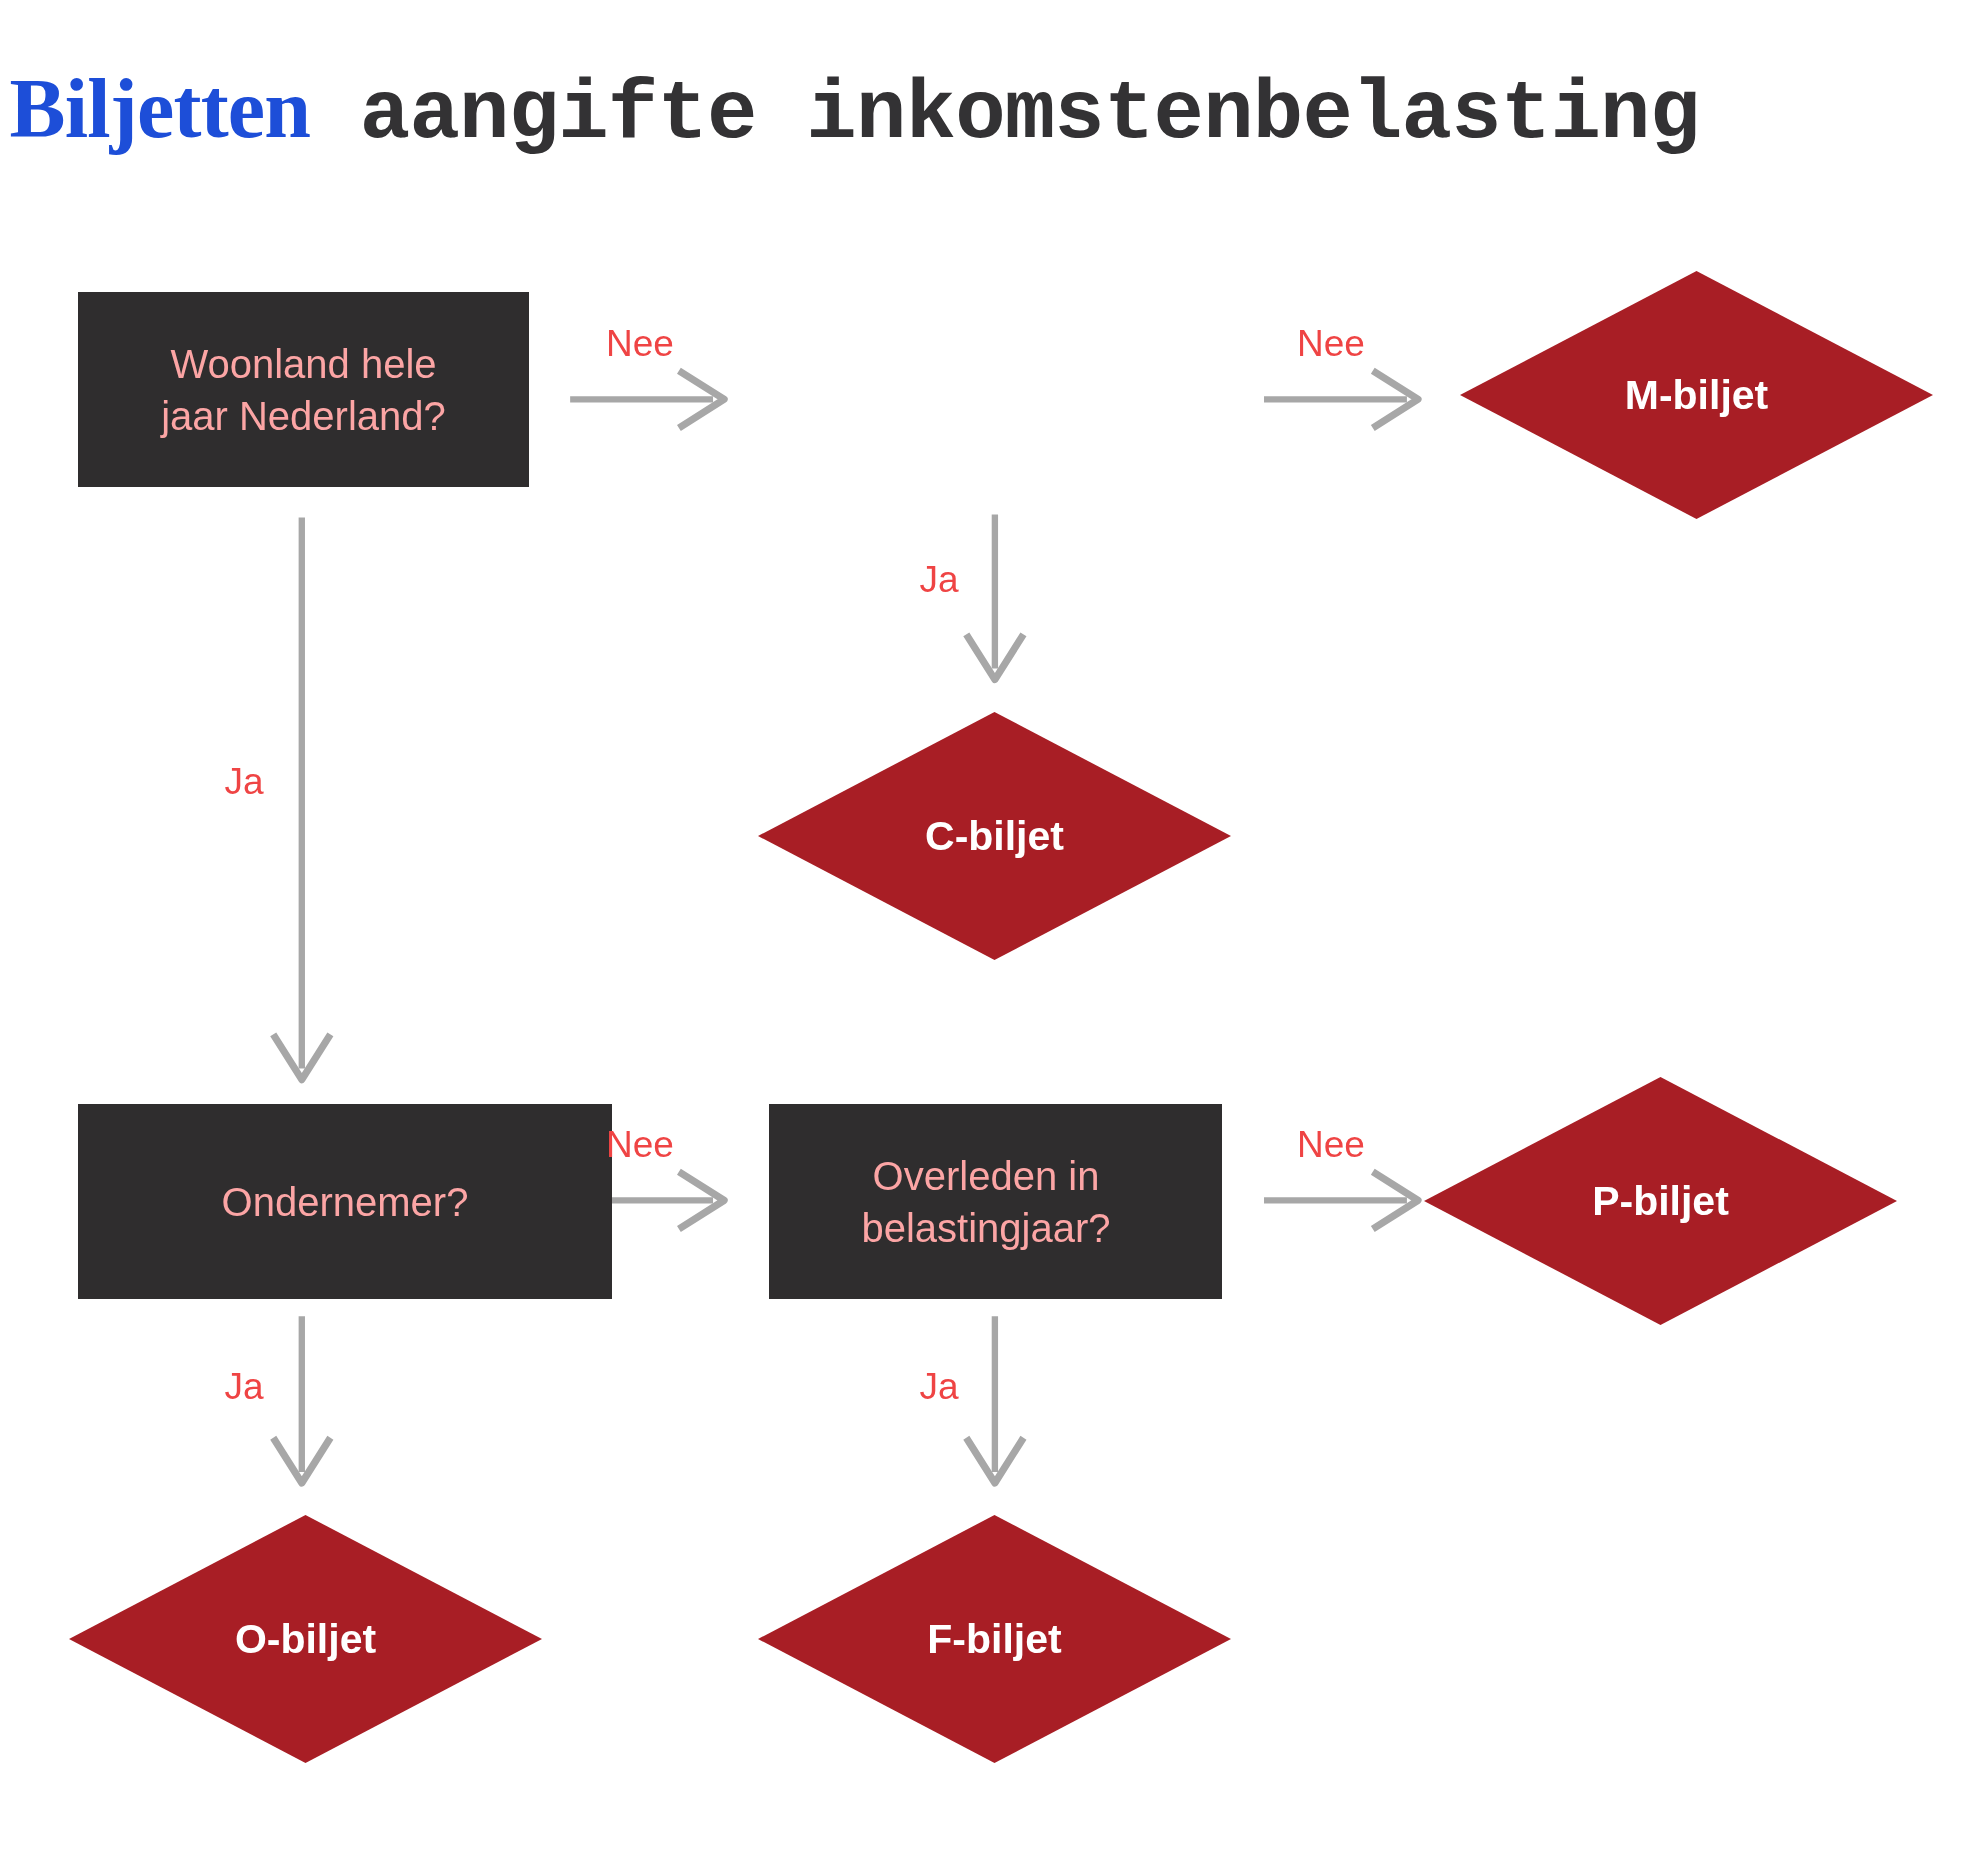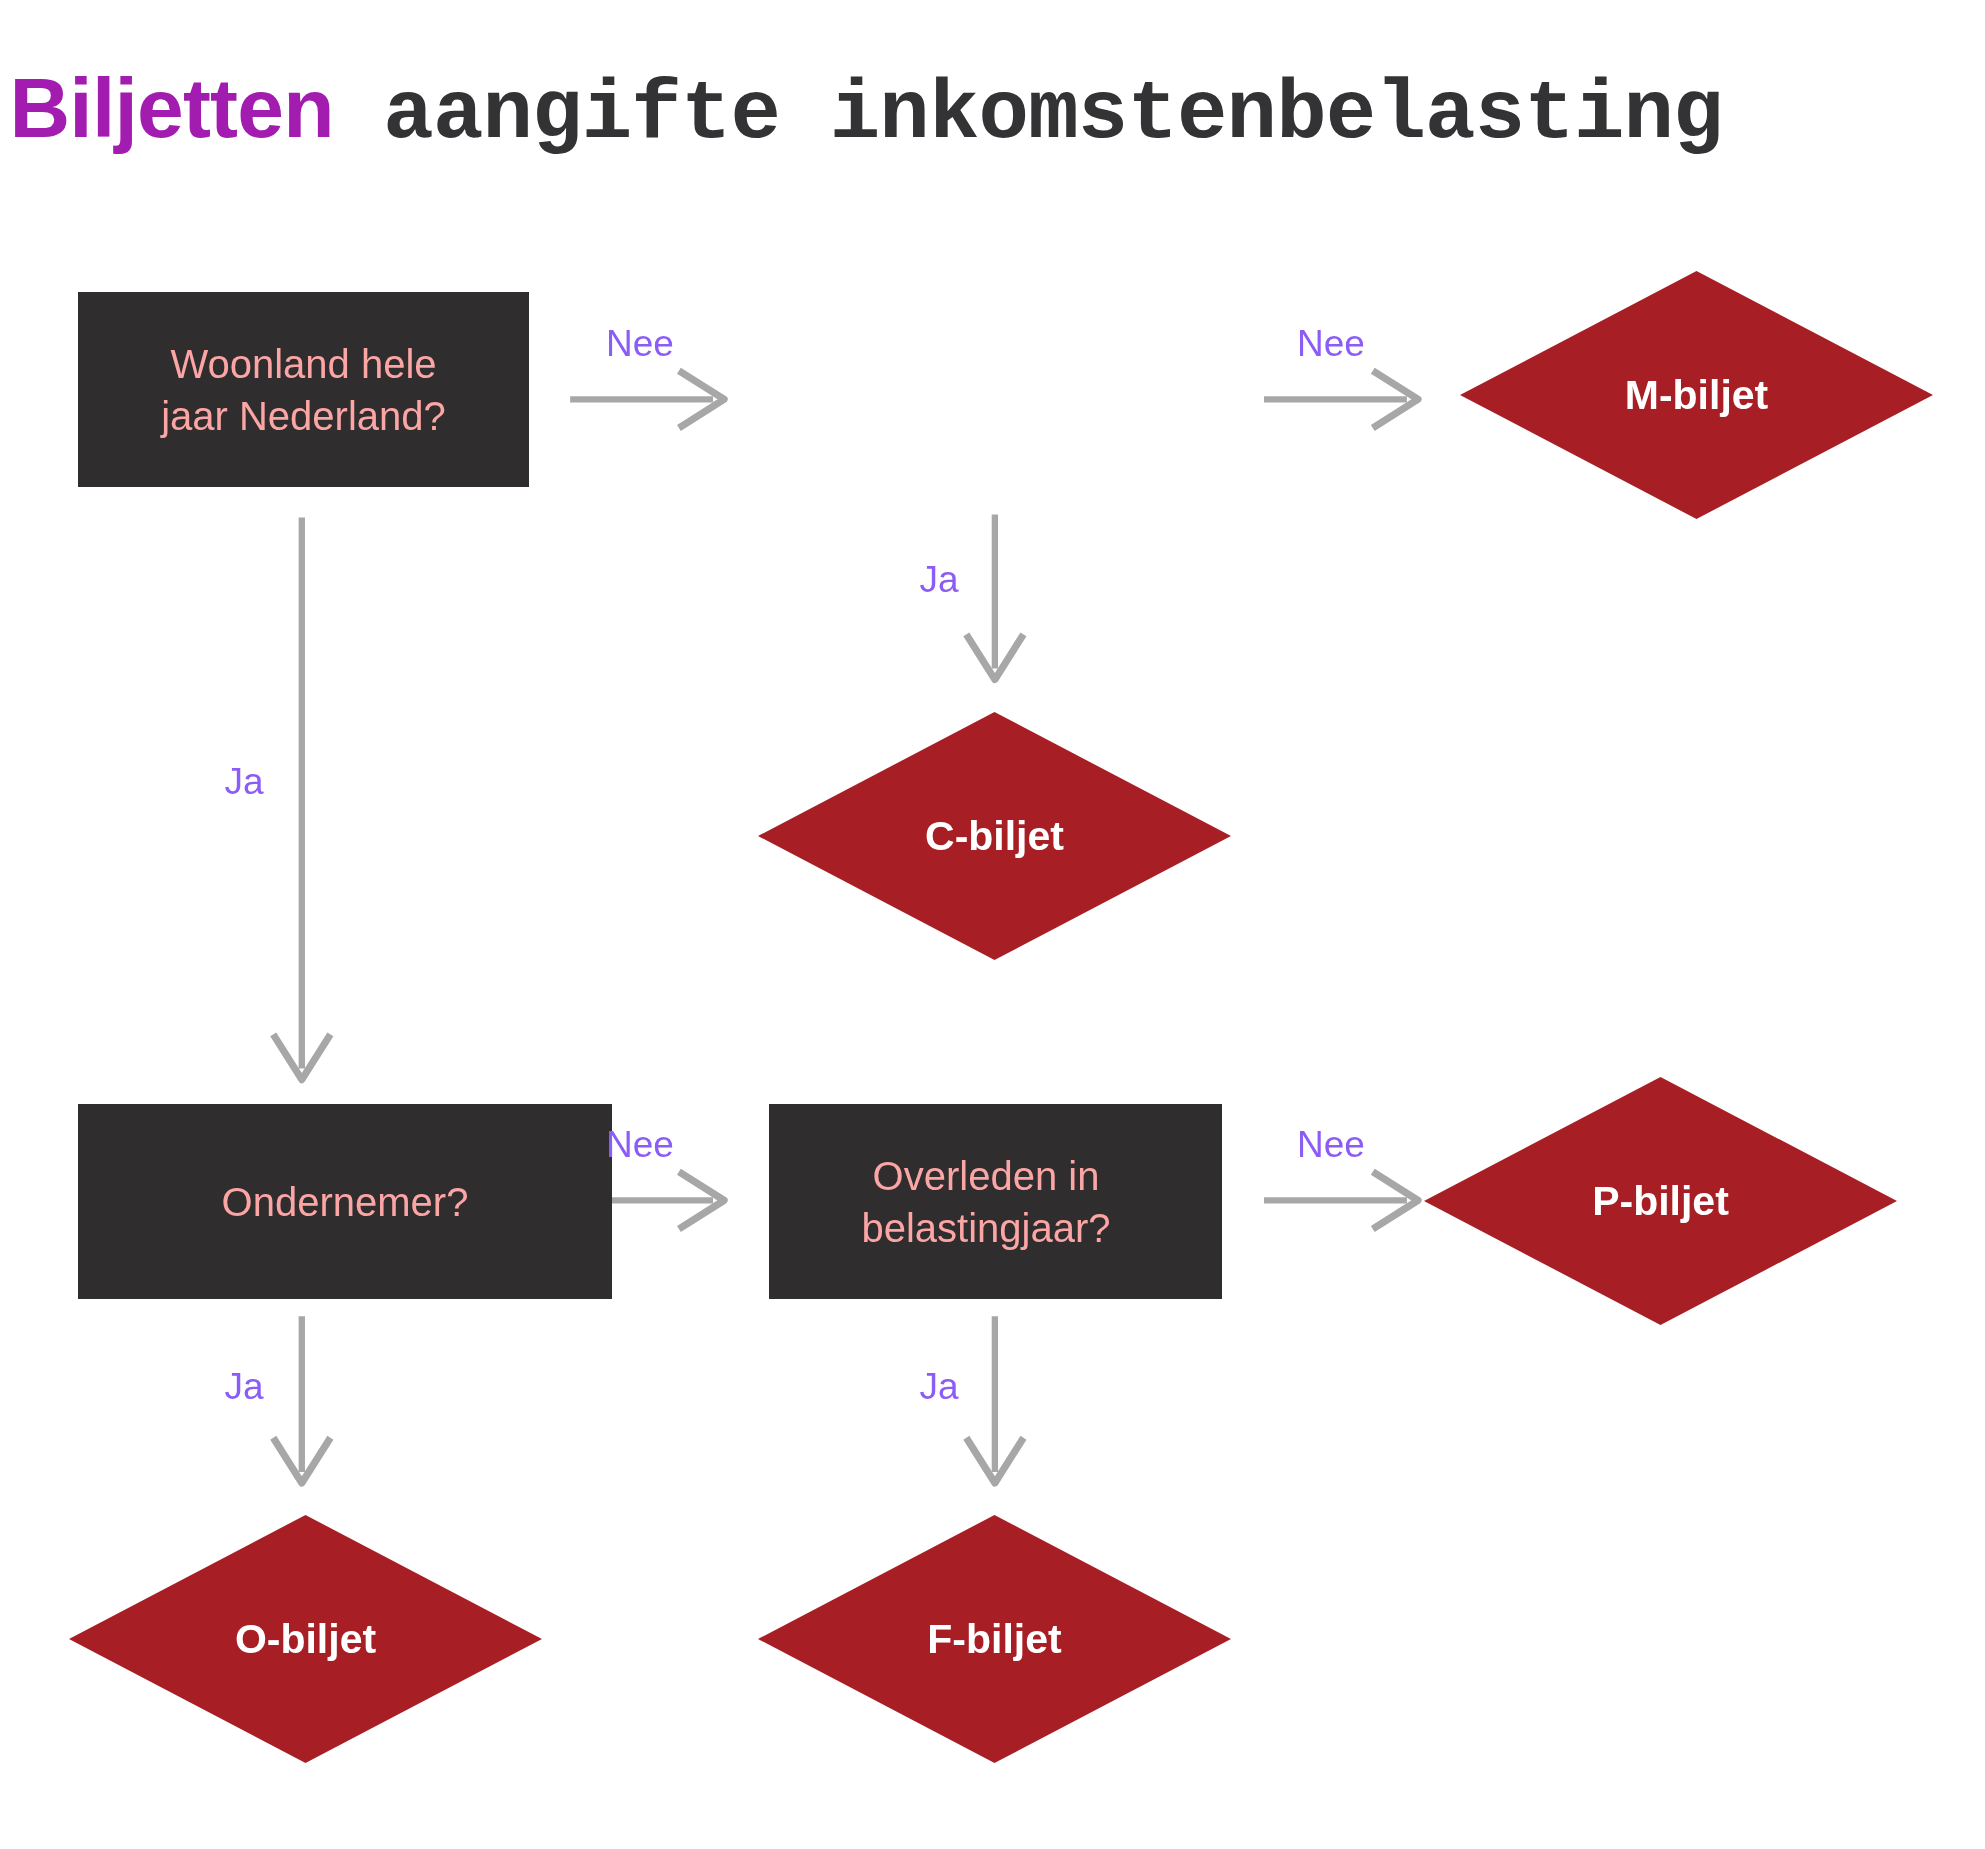--- a/index.html
+++ b/index.html
@@ -17,21 +17,21 @@
     position: absolute;
     left: 9.5px;
     top: 56px;
     margin: 0;
     font-size: 84px;
     font-weight: 700;
     letter-spacing: -0.8px;
     line-height: 1.25;
     white-space: nowrap;
   }
-  .title .t-red  { color: #a21caf; }
+  .title .t-red  { color: #1d4ed8; font-family: Liberation Serif, serif; }
   .title .t-dark { color: #333234; font-family: Liberation Mono, monospace; }
 
   
   svg.arrows {
     position: absolute;
     left: 0; top: 0;
     width: 1985px;
     height: 1849px;
   }
   .shaft { stroke: #a7a7a7; stroke-width: 8; fill: none; stroke-linecap: butt; }
@@ -75,21 +75,21 @@
   .diamond-c { left: 758px;  top: 712px;  }
   .diamond-p { left: 1424px; top: 1077px; }
   .diamond-o { left: 69px;   top: 1515px; }
   .diamond-f { left: 758px;  top: 1515px; }
 
   
   .edge-label {
     position: absolute;
     transform: translate(-50%, -50%);
     font-size: 37px;
-    color: #8b5cf6;
+    color: #ef4444;
     white-space: nowrap;
   }
   .el-1 { left: 640px;  top: 344px;  }
   .el-2 { left: 1331px; top: 344px;  }
   .el-3 { left: 939px; top: 580px;  }
   .el-4 { left: 244px;  top: 782px;  }
   .el-5 { left: 640px;  top: 1145px; }
   .el-6 { left: 1331px; top: 1145px; }
   .el-7 { left: 244px;  top: 1387px; }
   .el-8 { left: 939px; top: 1387px; }

